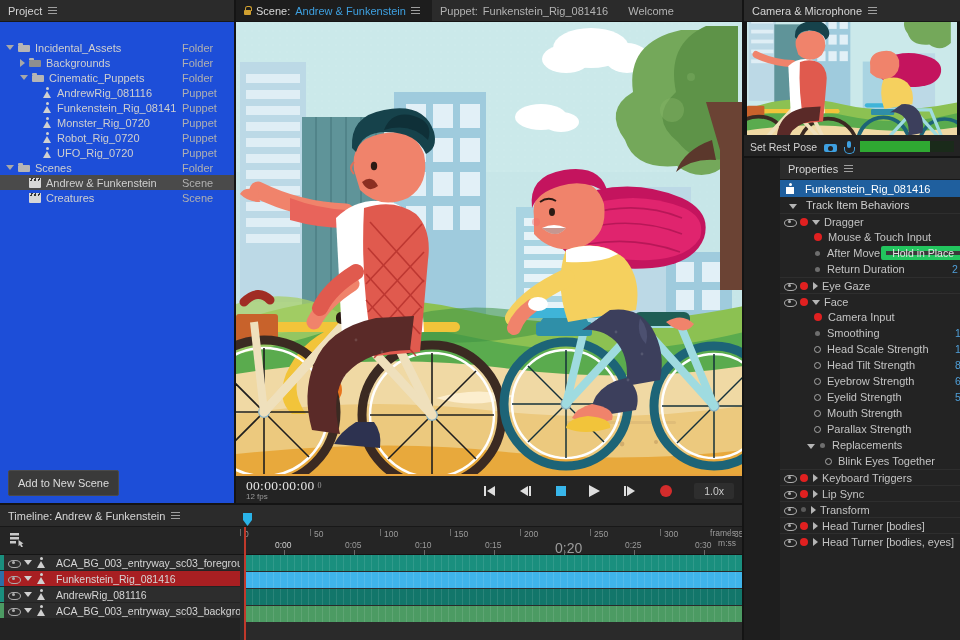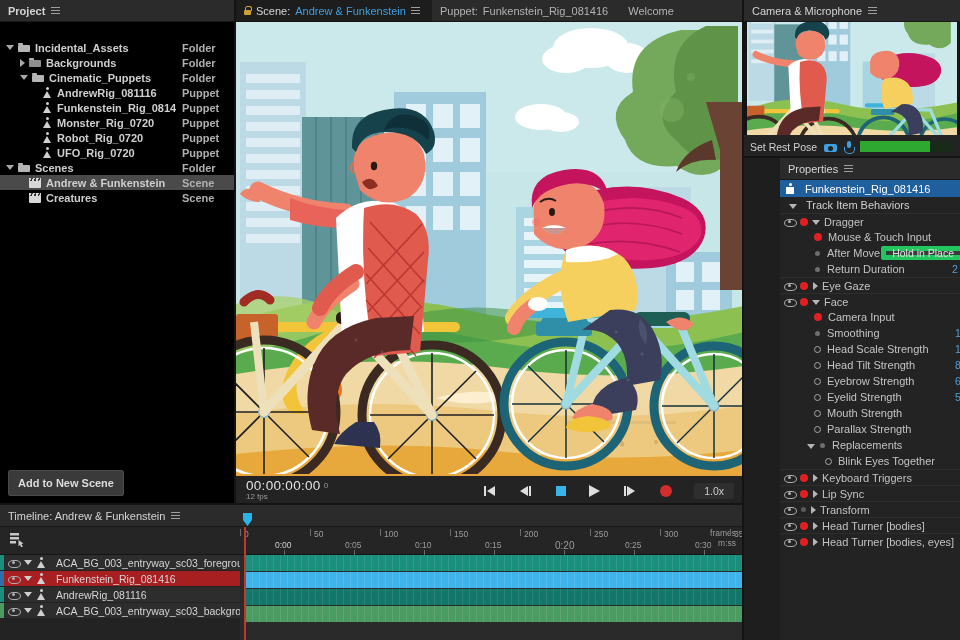--- a/index.html
+++ b/index.html
@@ -19,21 +19,21 @@
     height: 22px; background: #2b2b2b;
     display: flex; align-items: center; gap: 6px;
     padding: 0 8px; border-bottom: 1px solid #181818;
     font-size: 11px; color: #d4d4d4; white-space: nowrap;
   }
   .hamburger { display: inline-block; width: 9px; height: 8px; position: relative; opacity: .85; }
   .hamburger i { position: absolute; left: 0; width: 9px; height: 1px; background: #b4b4b4; }
   .hamburger i:nth-child(1){top:0}.hamburger i:nth-child(2){top:3px}.hamburger i:nth-child(3){top:6px}
 
   
-  #project { left: 0; top: 0; width: 236px; height: 505px; background: #000000; font-weight: bold; }
+  #project { left: 0; top: 0; width: 236px; height: 505px; background: #1d4ed8; }
   .proj-cols {
     height: 18px; background: #252525; border-bottom: 1px solid #1a1a1a;
     display: flex; align-items: center; font-size: 11px; color: #b9b9b9;
   }
   .proj-cols .c-name { flex: 1; padding-left: 8px; position: relative; }
   .proj-cols .c-name .sortarrow {
     position: absolute; right: 8px; top: 6px;
     width: 0; height: 0; border-left: 4px solid transparent;
     border-right: 4px solid transparent; border-bottom: 5px solid #9a9a9a;
   }
@@ -92,21 +92,21 @@
      background:#d0a030; border-radius:1px; }
   .stage { position: absolute; left: 0; top: 22px; width: 508px; height: 452px;
            background: #161616; overflow: hidden; }
   .stage svg { position: absolute; left: 0; top: 0; }
   .transport {
     position: absolute; left: 0; bottom: 0; width: 508px; height: 31px;
     background: #232323; border-top: 2px solid #e8a33d;
     display: flex; align-items: center;
   }
   .tc-box { padding-left: 10px; line-height: 1.05; }
-  .tc-main { font-size: 13.5px; color: #e2e2e2; letter-spacing: .3px; }
+  .tc-main { font-size: 13.5px; color: #e2e2e2; letter-spacing: .3px; font-family: Liberation Serif, serif; }
   .tc-main .sub0 { font-size: 8px; color: #9a9a9a; vertical-align: 2px; margin-left: 3px; }
   .tc-fps { font-size: 8px; color: #9a9a9a; }
   .tbtns { margin-left: auto; display: flex; align-items: center; gap: 22px; padding-right: 10px; }
   .tbtn { width: 14px; height: 13px; position: relative; }
   .t-start::before { content:""; position:absolute; left:0; top:1.5px; width:2px; height:10px; background:#dedede; }
   .t-start::after { content:""; position:absolute; left:3px; top:1.5px; width:0; height:0;
      border-top:5px solid transparent; border-bottom:5px solid transparent; border-right:8px solid #dedede; }
   .t-prev::before { content:""; position:absolute; left:0; top:1.5px; width:0; height:0;
      border-top:5px solid transparent; border-bottom:5px solid transparent; border-right:8px solid #dedede; }
   .t-prev::after { content:""; position:absolute; left:9px; top:1.5px; width:2px; height:10px; background:#dedede; }
@@ -933,21 +933,21 @@
           <div style="position: absolute; left: 494px; top: 2px; font-size: 8.5px; color: rgb(155, 155, 155); white-space: nowrap;">350</div>
           <div style="position: absolute; left: 490px; top: 2px; width: 1px; height: 7px; background: rgb(106, 106, 106);"></div>
           <div style="position: absolute; left: 35px; top: 13px; font-size: 8.5px; color: rgb(207, 207, 207); white-space: nowrap;">0:00</div>
           <div style="position: absolute; left: 44px; top: 23px; width: 1px; height: 5px; background: rgb(106, 106, 106);"></div>
           <div style="position: absolute; left: 105px; top: 13px; font-size: 8.5px; color: rgb(155, 155, 155); white-space: nowrap;">0:05</div>
           <div style="position: absolute; left: 114px; top: 23px; width: 1px; height: 5px; background: rgb(106, 106, 106);"></div>
           <div style="position: absolute; left: 175px; top: 13px; font-size: 8.5px; color: rgb(155, 155, 155); white-space: nowrap;">0:10</div>
           <div style="position: absolute; left: 184px; top: 23px; width: 1px; height: 5px; background: rgb(106, 106, 106);"></div>
           <div style="position: absolute; left: 245px; top: 13px; font-size: 8.5px; color: rgb(155, 155, 155); white-space: nowrap;">0:15</div>
           <div style="position: absolute; left: 254px; top: 23px; width: 1px; height: 5px; background: rgb(106, 106, 106);"></div>
-          <div style="position: absolute; left: 315px; top: 13px; font-size: 10px; color: rgb(155, 155, 155); white-space: nowrap;">0:20</div>
+          <div style="position: absolute; left: 315px; top: 13px; font-size: 14px; color: rgb(155, 155, 155); white-space: nowrap;">0:20</div>
           <div style="position: absolute; left: 324px; top: 23px; width: 1px; height: 5px; background: rgb(106, 106, 106);"></div>
           <div style="position: absolute; left: 385px; top: 13px; font-size: 8.5px; color: rgb(155, 155, 155); white-space: nowrap;">0:25</div>
           <div style="position: absolute; left: 394px; top: 23px; width: 1px; height: 5px; background: rgb(106, 106, 106);"></div>
           <div style="position: absolute; left: 455px; top: 13px; font-size: 8.5px; color: rgb(155, 155, 155); white-space: nowrap;">0:30</div>
           <div style="position: absolute; left: 464px; top: 23px; width: 1px; height: 5px; background: rgb(106, 106, 106);"></div>
         </div>
     </div>
 
     <div class="track-names" id="track-names">
         <div class="tname">

